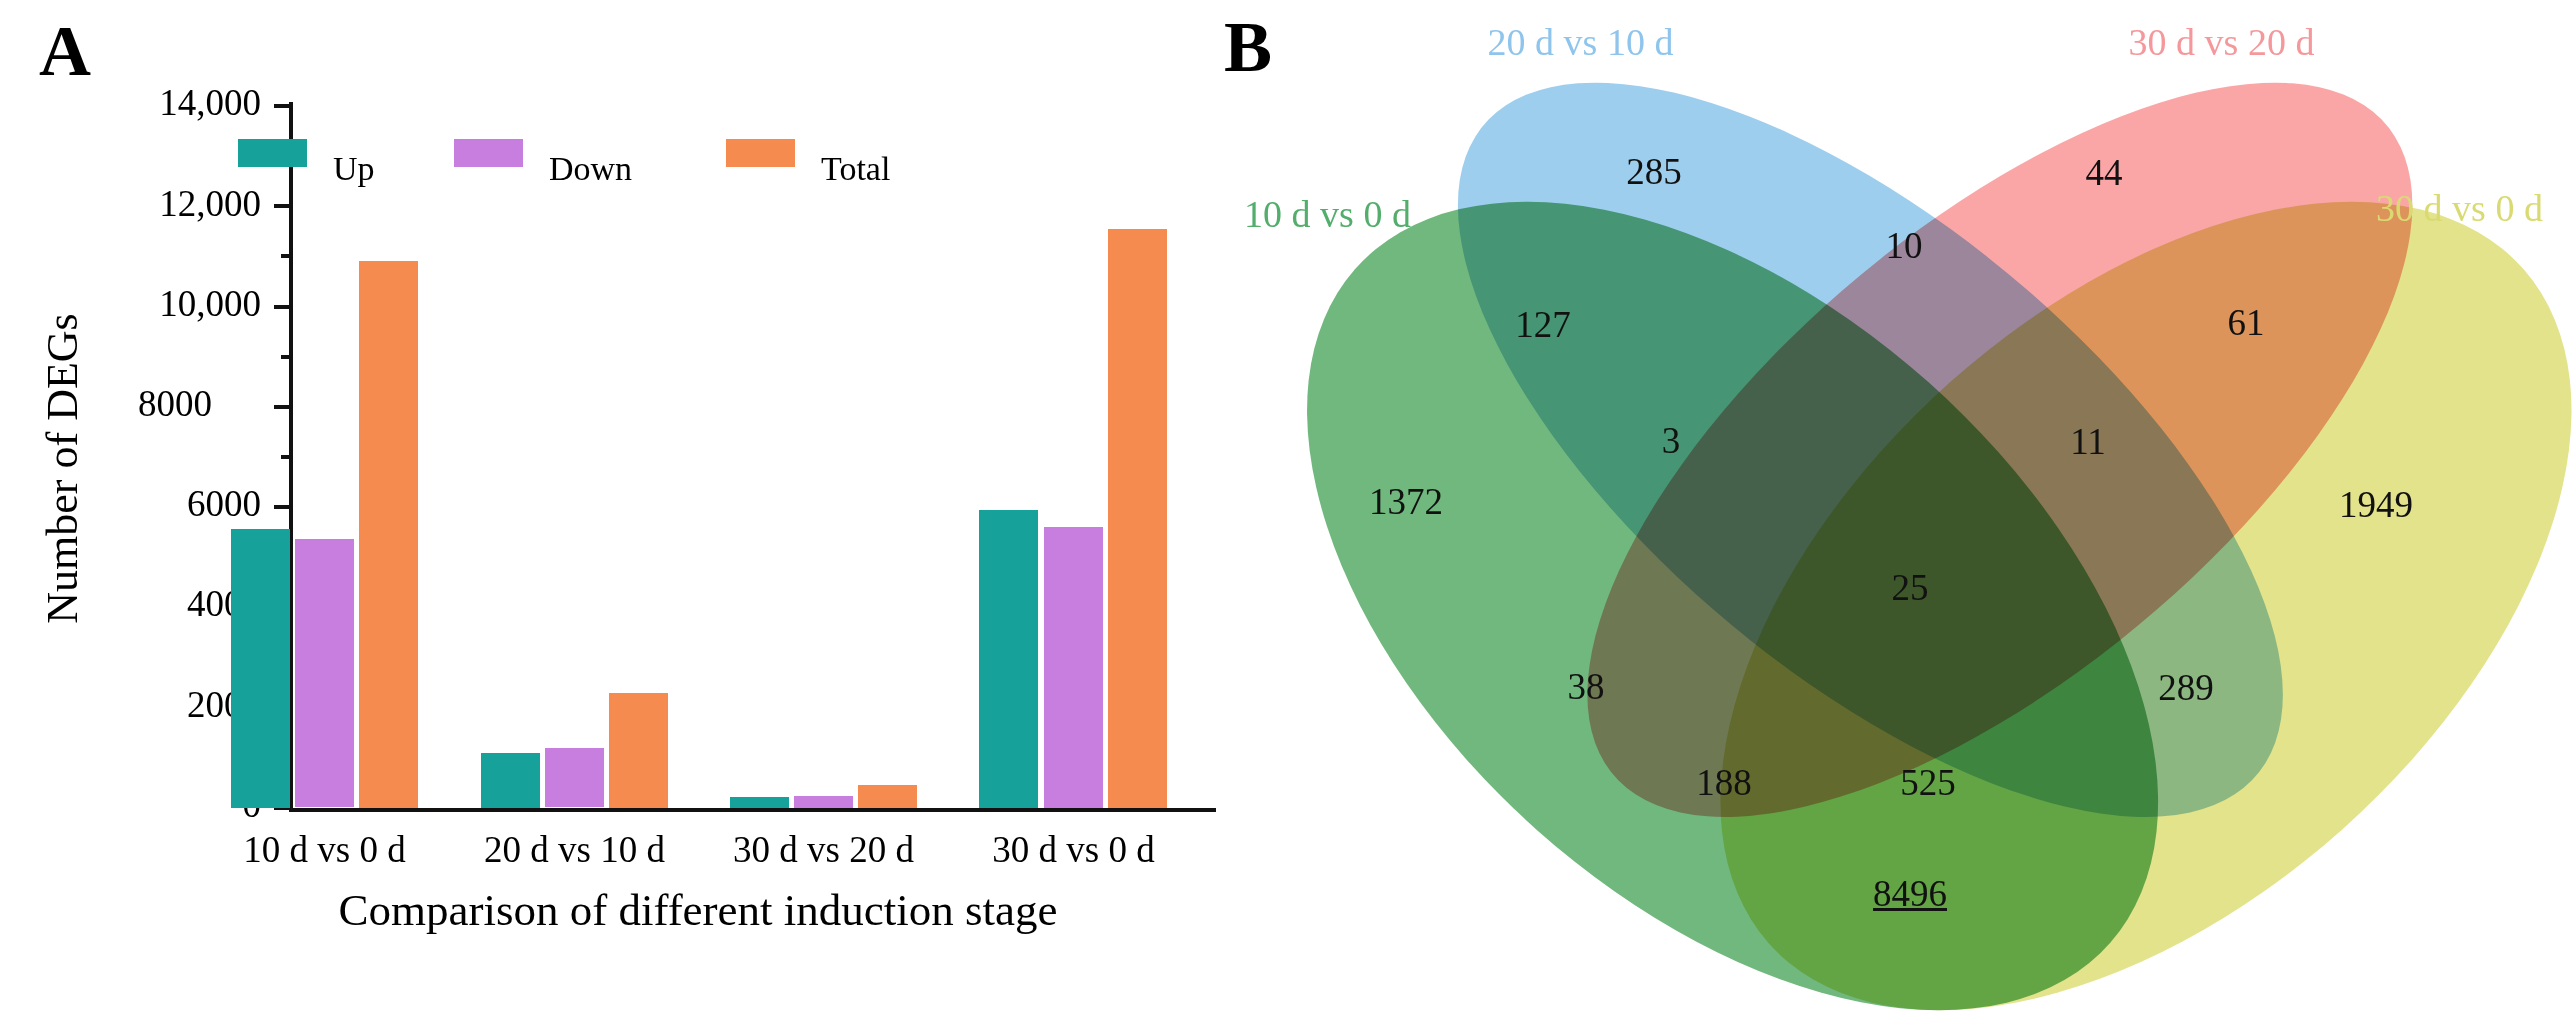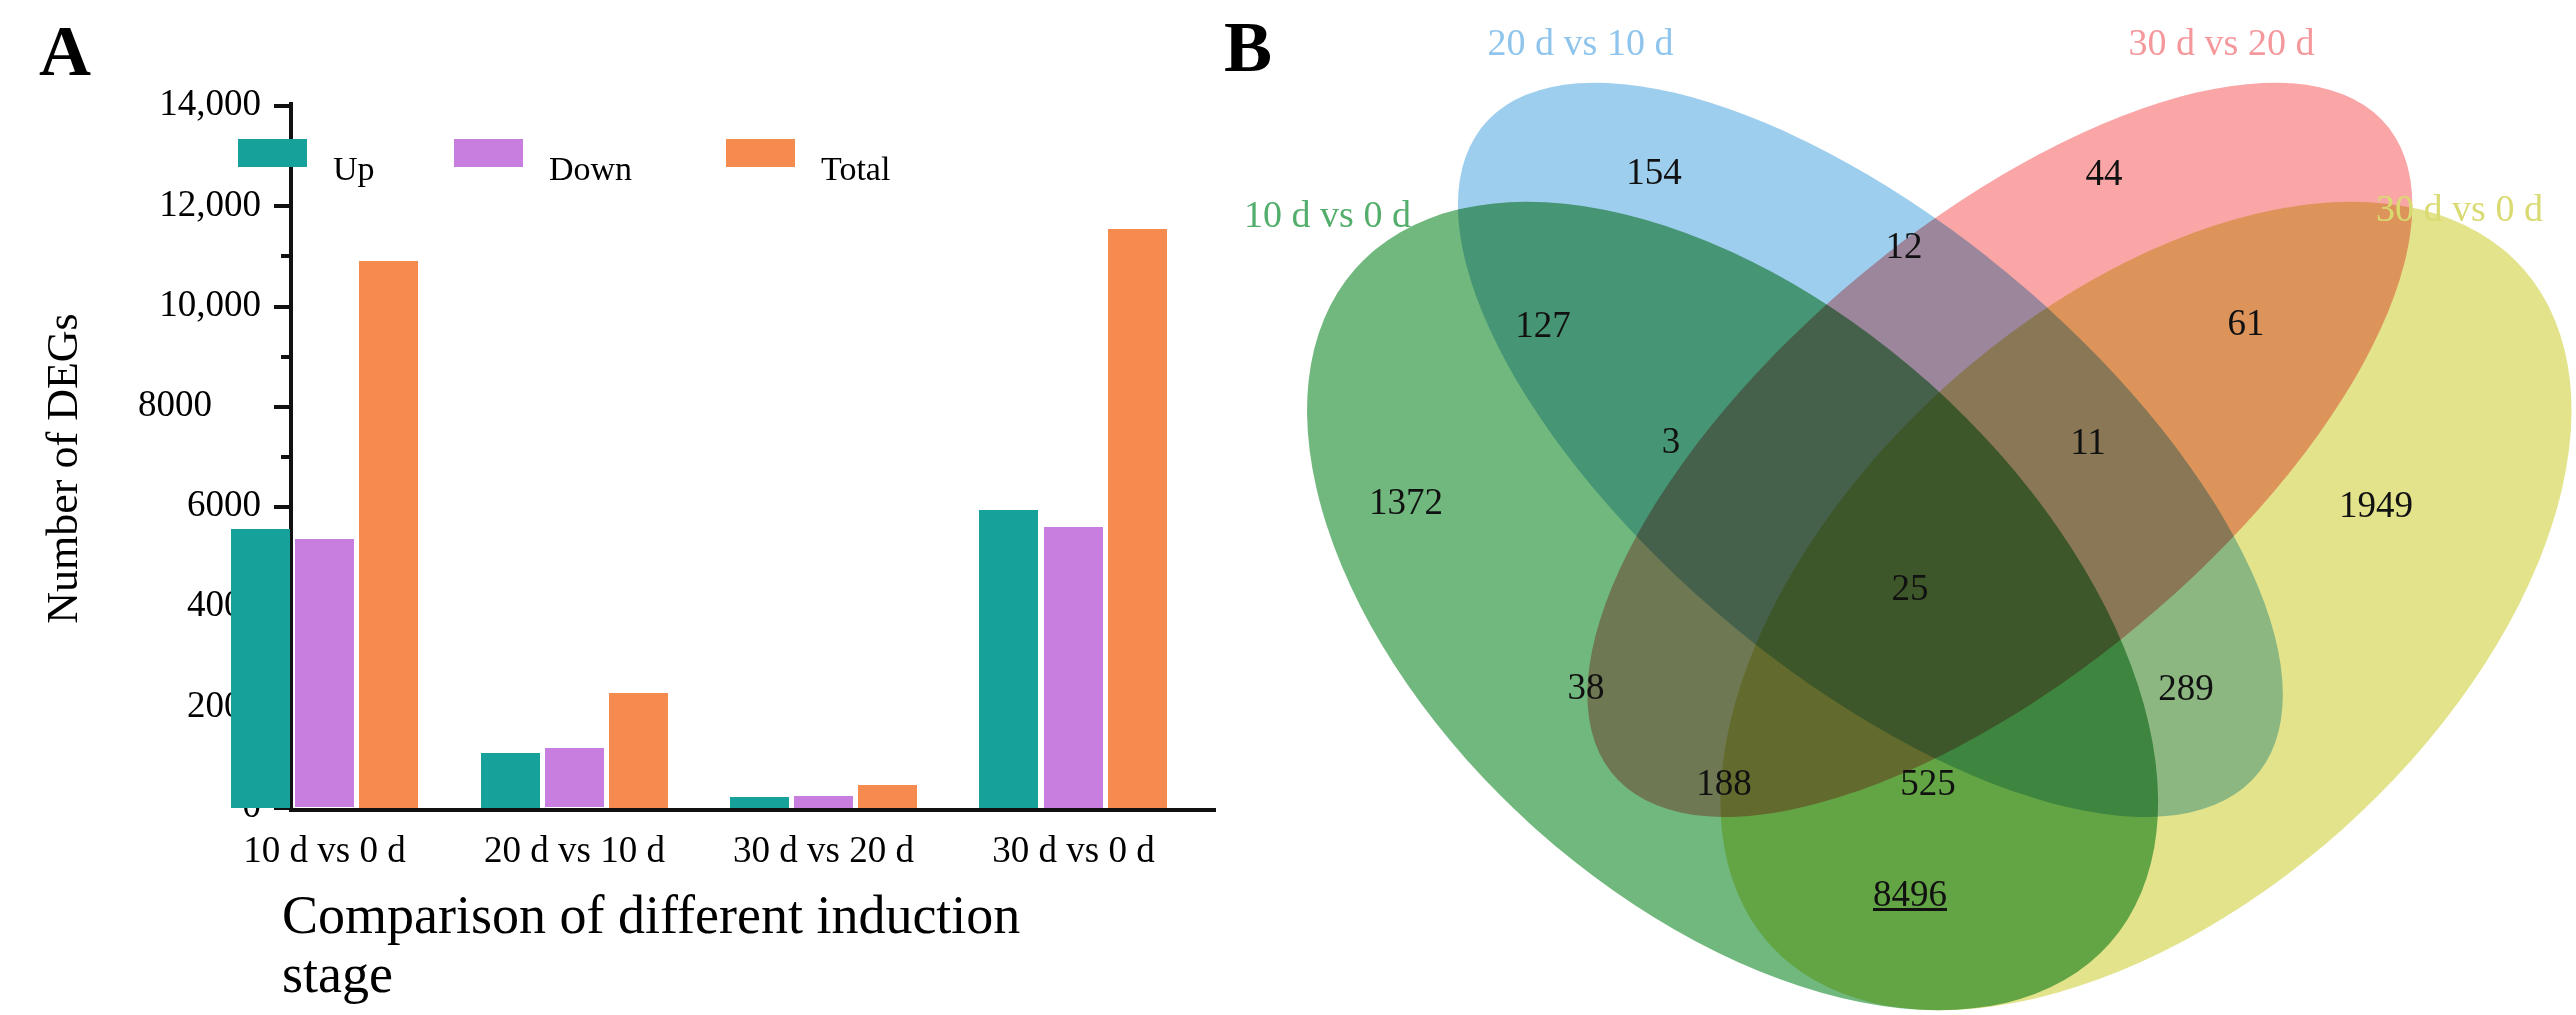--- a/index.html
+++ b/index.html
@@ -5,21 +5,21 @@
   html,body{margin:0;padding:0;background:#fff;}
   .page{position:relative;width:2576px;height:1016px;background:#ffffff;overflow:hidden;
         font-family:"Liberation Serif","DejaVu Serif",serif;color:#000;}
   .panel-letter{position:absolute;font-size:72px;font-weight:bold;line-height:1;color:#000;}
   
   .axis{position:absolute;background:#111;}
   .ytick{position:absolute;background:#111;height:3.6px;}
   .ytick-label{position:absolute;width:172px;text-align:right;font-size:37px;line-height:1.1;}
   .bar{position:absolute;width:59px;}
   .xcat-label{position:absolute;width:273px;text-align:center;font-size:37px;line-height:1.1;}
-  .x-title{position:absolute;width:832px;text-align:left;font-size:54px;line-height:1.1;}
+  .x-title{position:absolute;width:832px;text-align:center;font-size:45px;line-height:1.1;}
   .y-title{position:absolute;width:535px;height:53px;text-align:center;font-size:44px;line-height:53px;
            transform:rotate(-90deg);}
   .legend-item{position:absolute;height:36px;}
   .legend-swatch{position:absolute;width:69px;height:28.5px;top:3.6px;left:0;}
   .legend-label{position:absolute;left:95px;top:-4.8px;font-size:34px;line-height:39px;white-space:nowrap;margin-top:19px;}
   
   .venn-svg{position:absolute;left:0;top:0;}
   .venn-num{position:absolute;width:190px;margin-left:-95px;margin-top:-24px;text-align:center;
             font-size:37px;line-height:48px;color:#111;}
   .venn-setlabel{position:absolute;width:309px;margin-left:-154px;margin-top:-24px;text-align:center;
@@ -111,23 +111,23 @@
     </g>
   </svg>
 
   <div id="venn-setlabels">
       <div class="venn-setlabel" style="left: 1327px; top: 214px; color: rgb(83, 174, 107);">10 d vs 0 d</div>
       <div class="venn-setlabel" style="left: 1580px; top: 42px; color: rgb(143, 197, 236);">20 d vs 10 d</div>
       <div class="venn-setlabel" style="left: 2221px; top: 42px; color: rgb(245, 152, 156);">30 d vs 20 d</div>
       <div class="venn-setlabel" style="left: 2459px; top: 208px; color: rgb(217, 219, 114);">30 d vs 0 d</div>
     </div>
   <div id="venn-numbers">
-      <div class="venn-num" style="left: 1654px; top: 172px;">154</div>
+      <div class="venn-num" style="left: 1654px; top: 172px;">285</div>
       <div class="venn-num" style="left: 2104px; top: 173px;">44</div>
-      <div class="venn-num" style="left: 1904px; top: 246px;">12</div>
+      <div class="venn-num" style="left: 1904px; top: 246px;">10</div>
       <div class="venn-num" style="left: 1543px; top: 325px;">127</div>
       <div class="venn-num" style="left: 2246px; top: 323px;">61</div>
       <div class="venn-num" style="left: 1671px; top: 441px;">3</div>
       <div class="venn-num" style="left: 2088px; top: 442px;">11</div>
       <div class="venn-num" style="left: 1406px; top: 502px;">1372</div>
       <div class="venn-num" style="left: 2376px; top: 505px;">1949</div>
       <div class="venn-num" style="left: 1910px; top: 588px;">25</div>
       <div class="venn-num" style="left: 1586px; top: 687px;">38</div>
       <div class="venn-num" style="left: 2186px; top: 688px;">289</div>
       <div class="venn-num" style="left: 1724px; top: 783px;">188</div>

